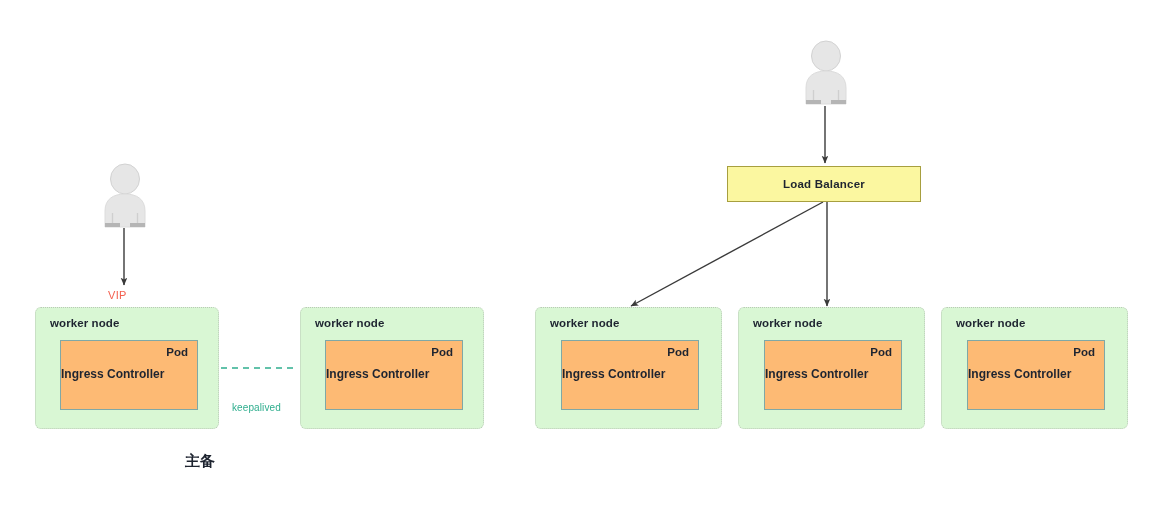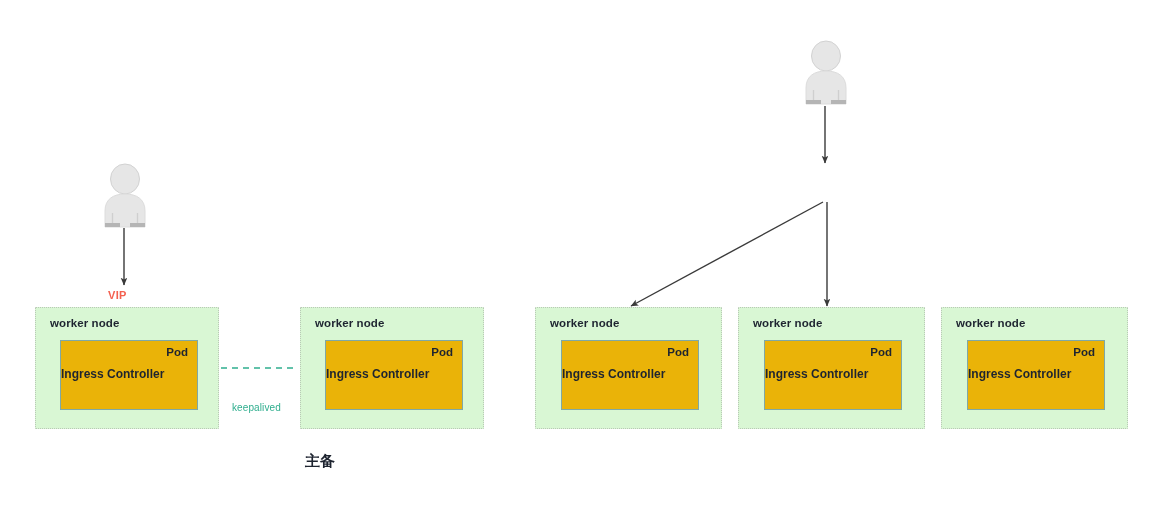--- a/index.html
+++ b/index.html
@@ -29,38 +29,38 @@
     height: 509px;
     pointer-events: none;
   }
 
   
   .worker-node {
     position: absolute;
     box-sizing: border-box;
     background: #d9f7d4;
     border: 1px dotted #b9c9b6;
-    border-radius: 1px;
+    border-radius: 6px;
   }
   .worker-node-label {
     position: absolute;
     left: 14px;
     top: 9px;
     font-size: 11.5px;
     font-weight: bold;
     color: #1e2430;
     letter-spacing: 0.1px;
     white-space: nowrap;
   }
 
   
   .pod-box {
     position: absolute;
     box-sizing: border-box;
-    background: #eab308;
+    background: #fdba74;
     border: 1px solid #7fa8a6;
   }
   .pod-label {
     position: absolute;
     right: 9px;
     top: 5px;
     font-size: 11.5px;
     font-weight: bold;
     color: #1e2430;
   }
@@ -95,39 +95,39 @@
 
   
   .actor {
     position: absolute;
   }
 
   
   .vip-text {
     position: absolute;
     font-size: 11px;
-    font-weight: bold;
+    font-weight: normal;
     color: #f4604f;
     letter-spacing: 0.3px;
     white-space: nowrap;
   }
   .keepalived-text {
     position: absolute;
     font-size: 10px;
     color: #2fae8e;
     white-space: nowrap;
     letter-spacing: 0.1px;
   }
   .section-caption {
     position: absolute;
     font-size: 15px;
     font-weight: bold;
     color: #1e2430;
     white-space: nowrap;
-    text-align: right;
+    text-align: left;
   }
 </style>
 </head>
 <body>
 
 <div id="canvas">
 
   <svg class="svg-layer" viewBox="0 0 1157 509" xmlns="http://www.w3.org/2000/svg">
     <defs>
       <marker id="arrowhead" markerWidth="9" markerHeight="9" refX="7.2" refY="3.4" orient="auto" markerUnits="userSpaceOnUse">
@@ -183,20 +183,23 @@
     <svg width="54" height="66" viewBox="0 0 54 66" xmlns="http://www.w3.org/2000/svg">
       <ellipse cx="27" cy="16" rx="14.5" ry="15" fill="#e6e6e6" stroke="#d2d2d2" stroke-width="1"></ellipse>
       <path d="M7,64 L7,48 C7,36 15.5,31 27,31 C38.5,31 47,36 47,48 L47,64 Z" fill="#e6e6e6" stroke="#dcdcdc" stroke-width="1"></path>
       <rect x="7" y="60" width="15" height="4" fill="#b5b5b5"></rect>
       <rect x="32" y="60" width="15" height="4" fill="#b5b5b5"></rect>
       <line x1="14.5" y1="50" x2="14.5" y2="60" stroke="#cfcfcf" stroke-width="1.4"></line>
       <line x1="39.5" y1="50" x2="39.5" y2="60" stroke="#cfcfcf" stroke-width="1.4"></line>
     </svg>
   </div>
 
+  <div class="lb-box" style="left:727px; top:166px; width:194px; height:36px;">
+    <span class="lb-label">Load Balancer</span>
+  </div>
 
   <div class="worker-node" style="left:535px; top:307px; width:187px; height:122px;">
     <div class="worker-node-label">worker node</div>
     <div class="pod-box" style="left:25px; top:32px; width:138px; height:70px;">
       <div class="pod-label">Pod</div>
       <div class="pod-title">Ingress Controller</div>
     </div>
   </div>
 
   <div class="worker-node" style="left:738px; top:307px; width:187px; height:122px;">

